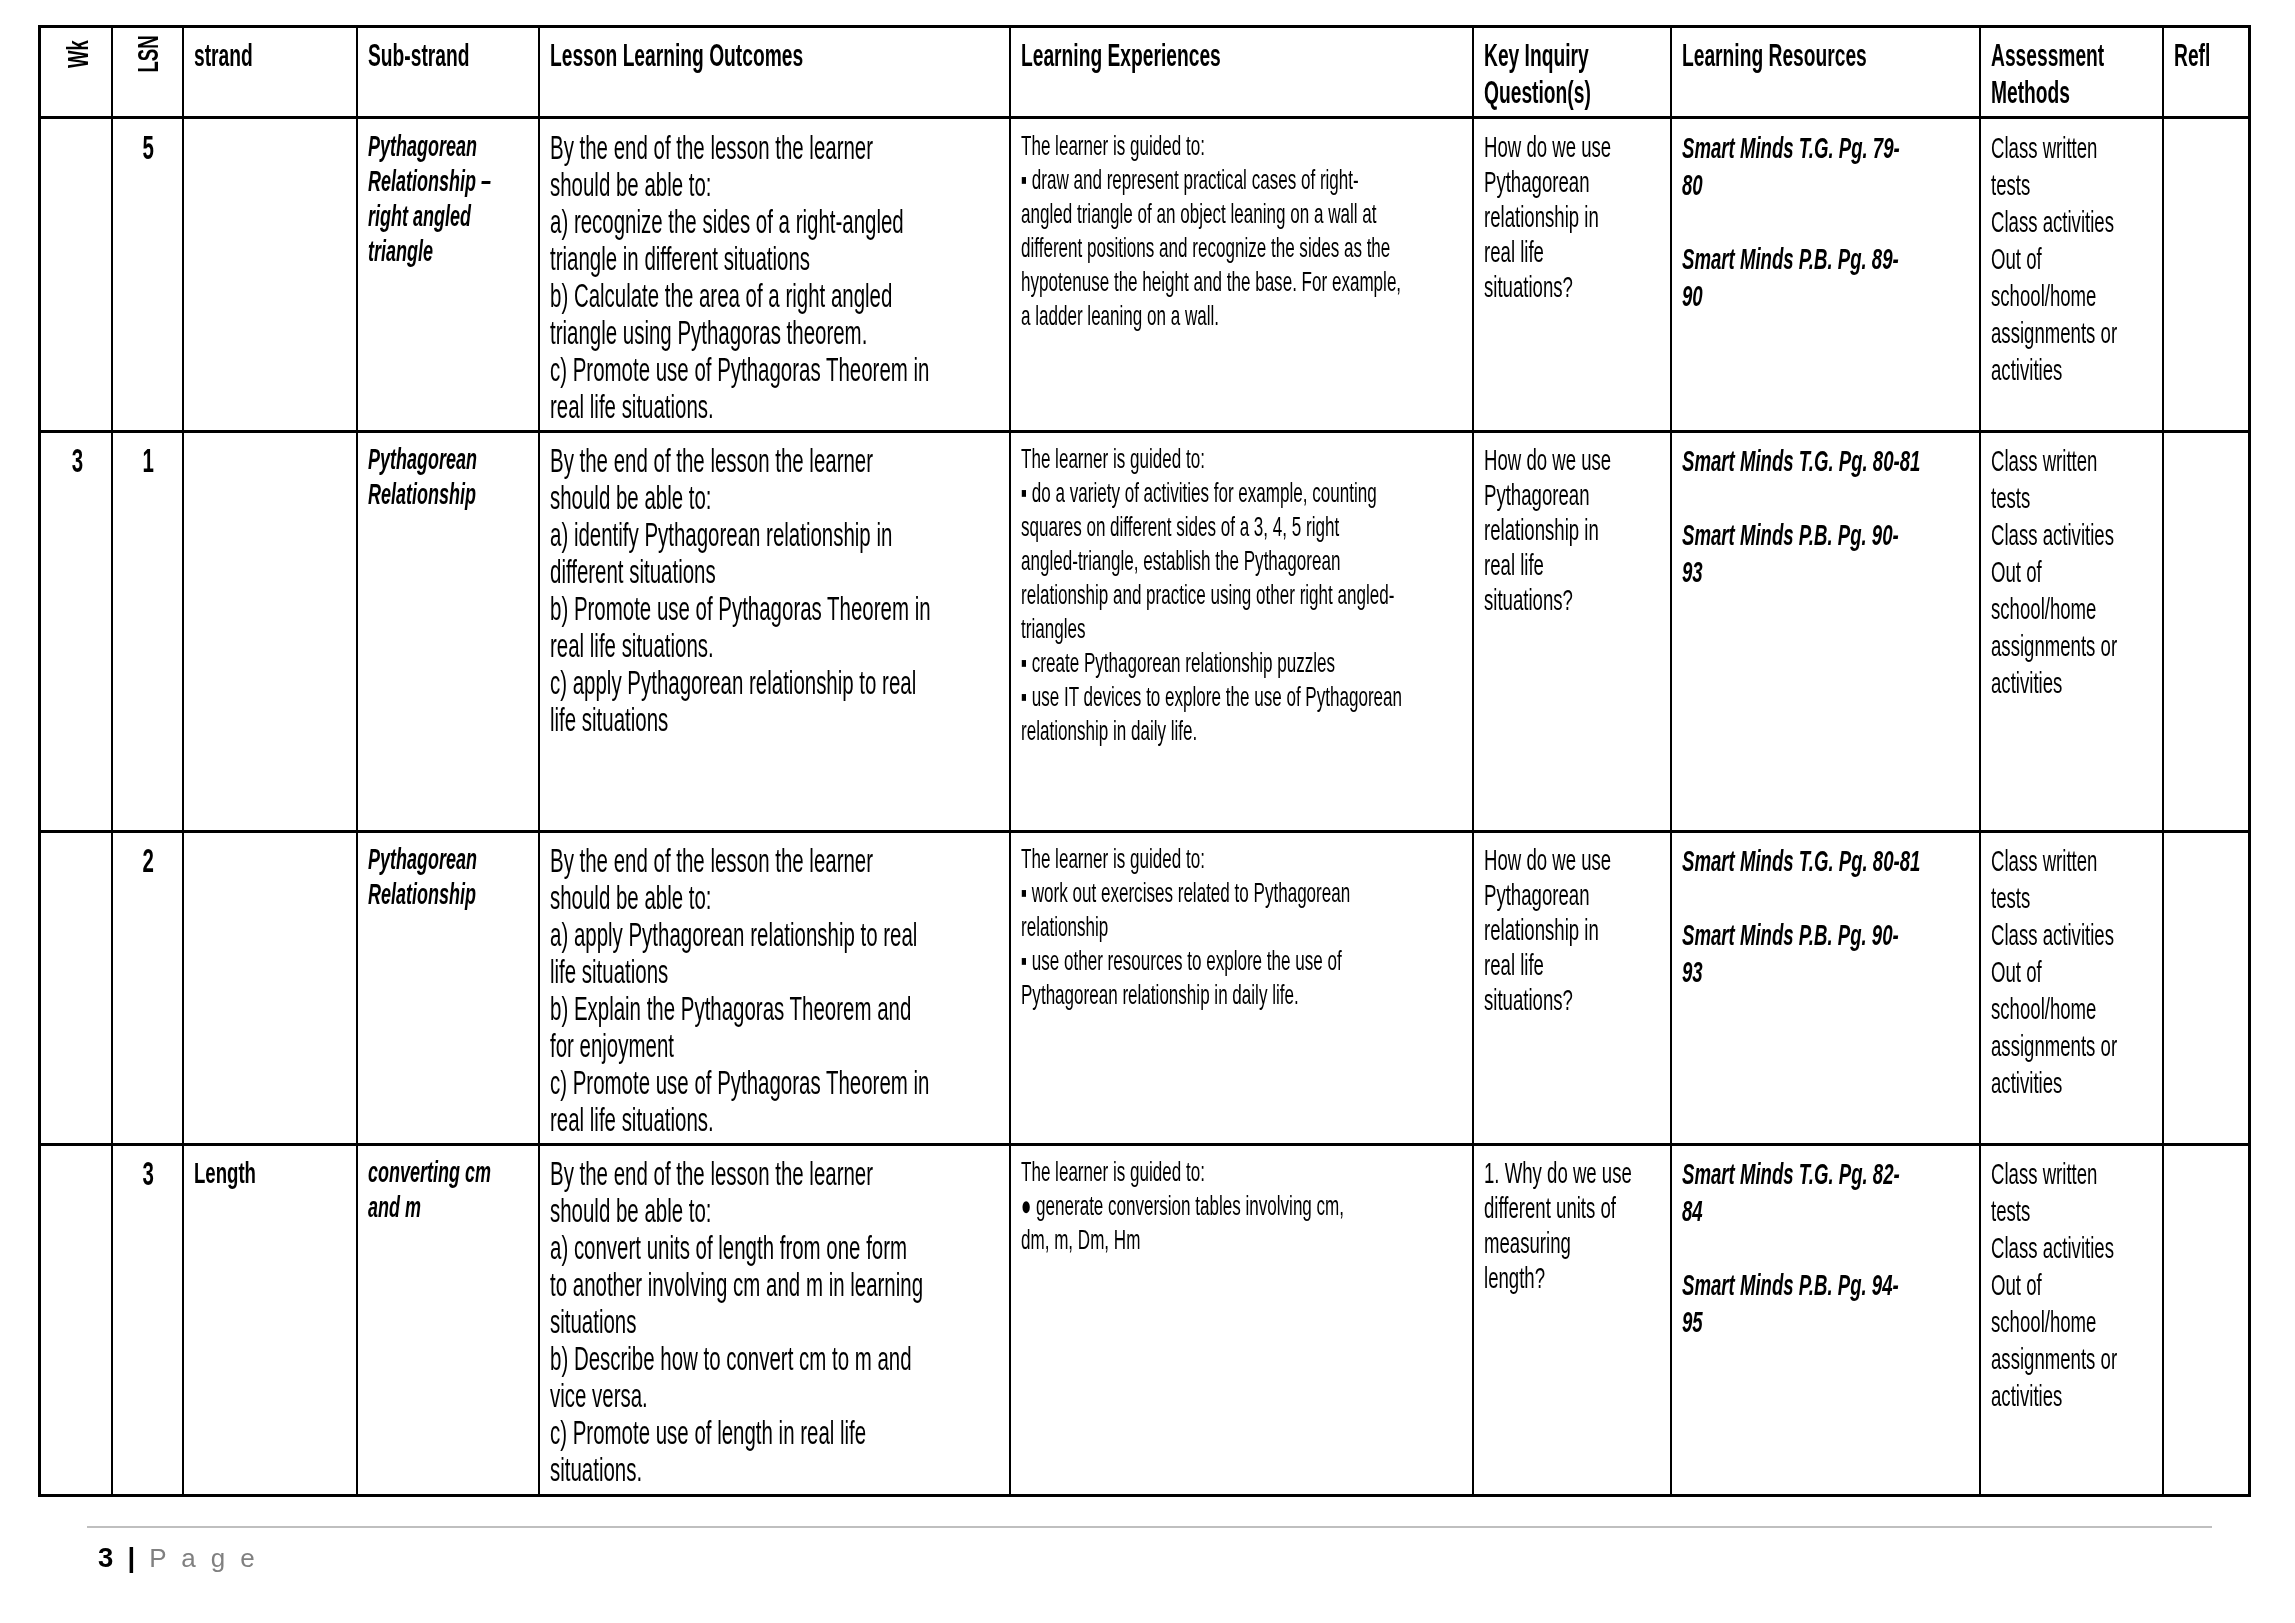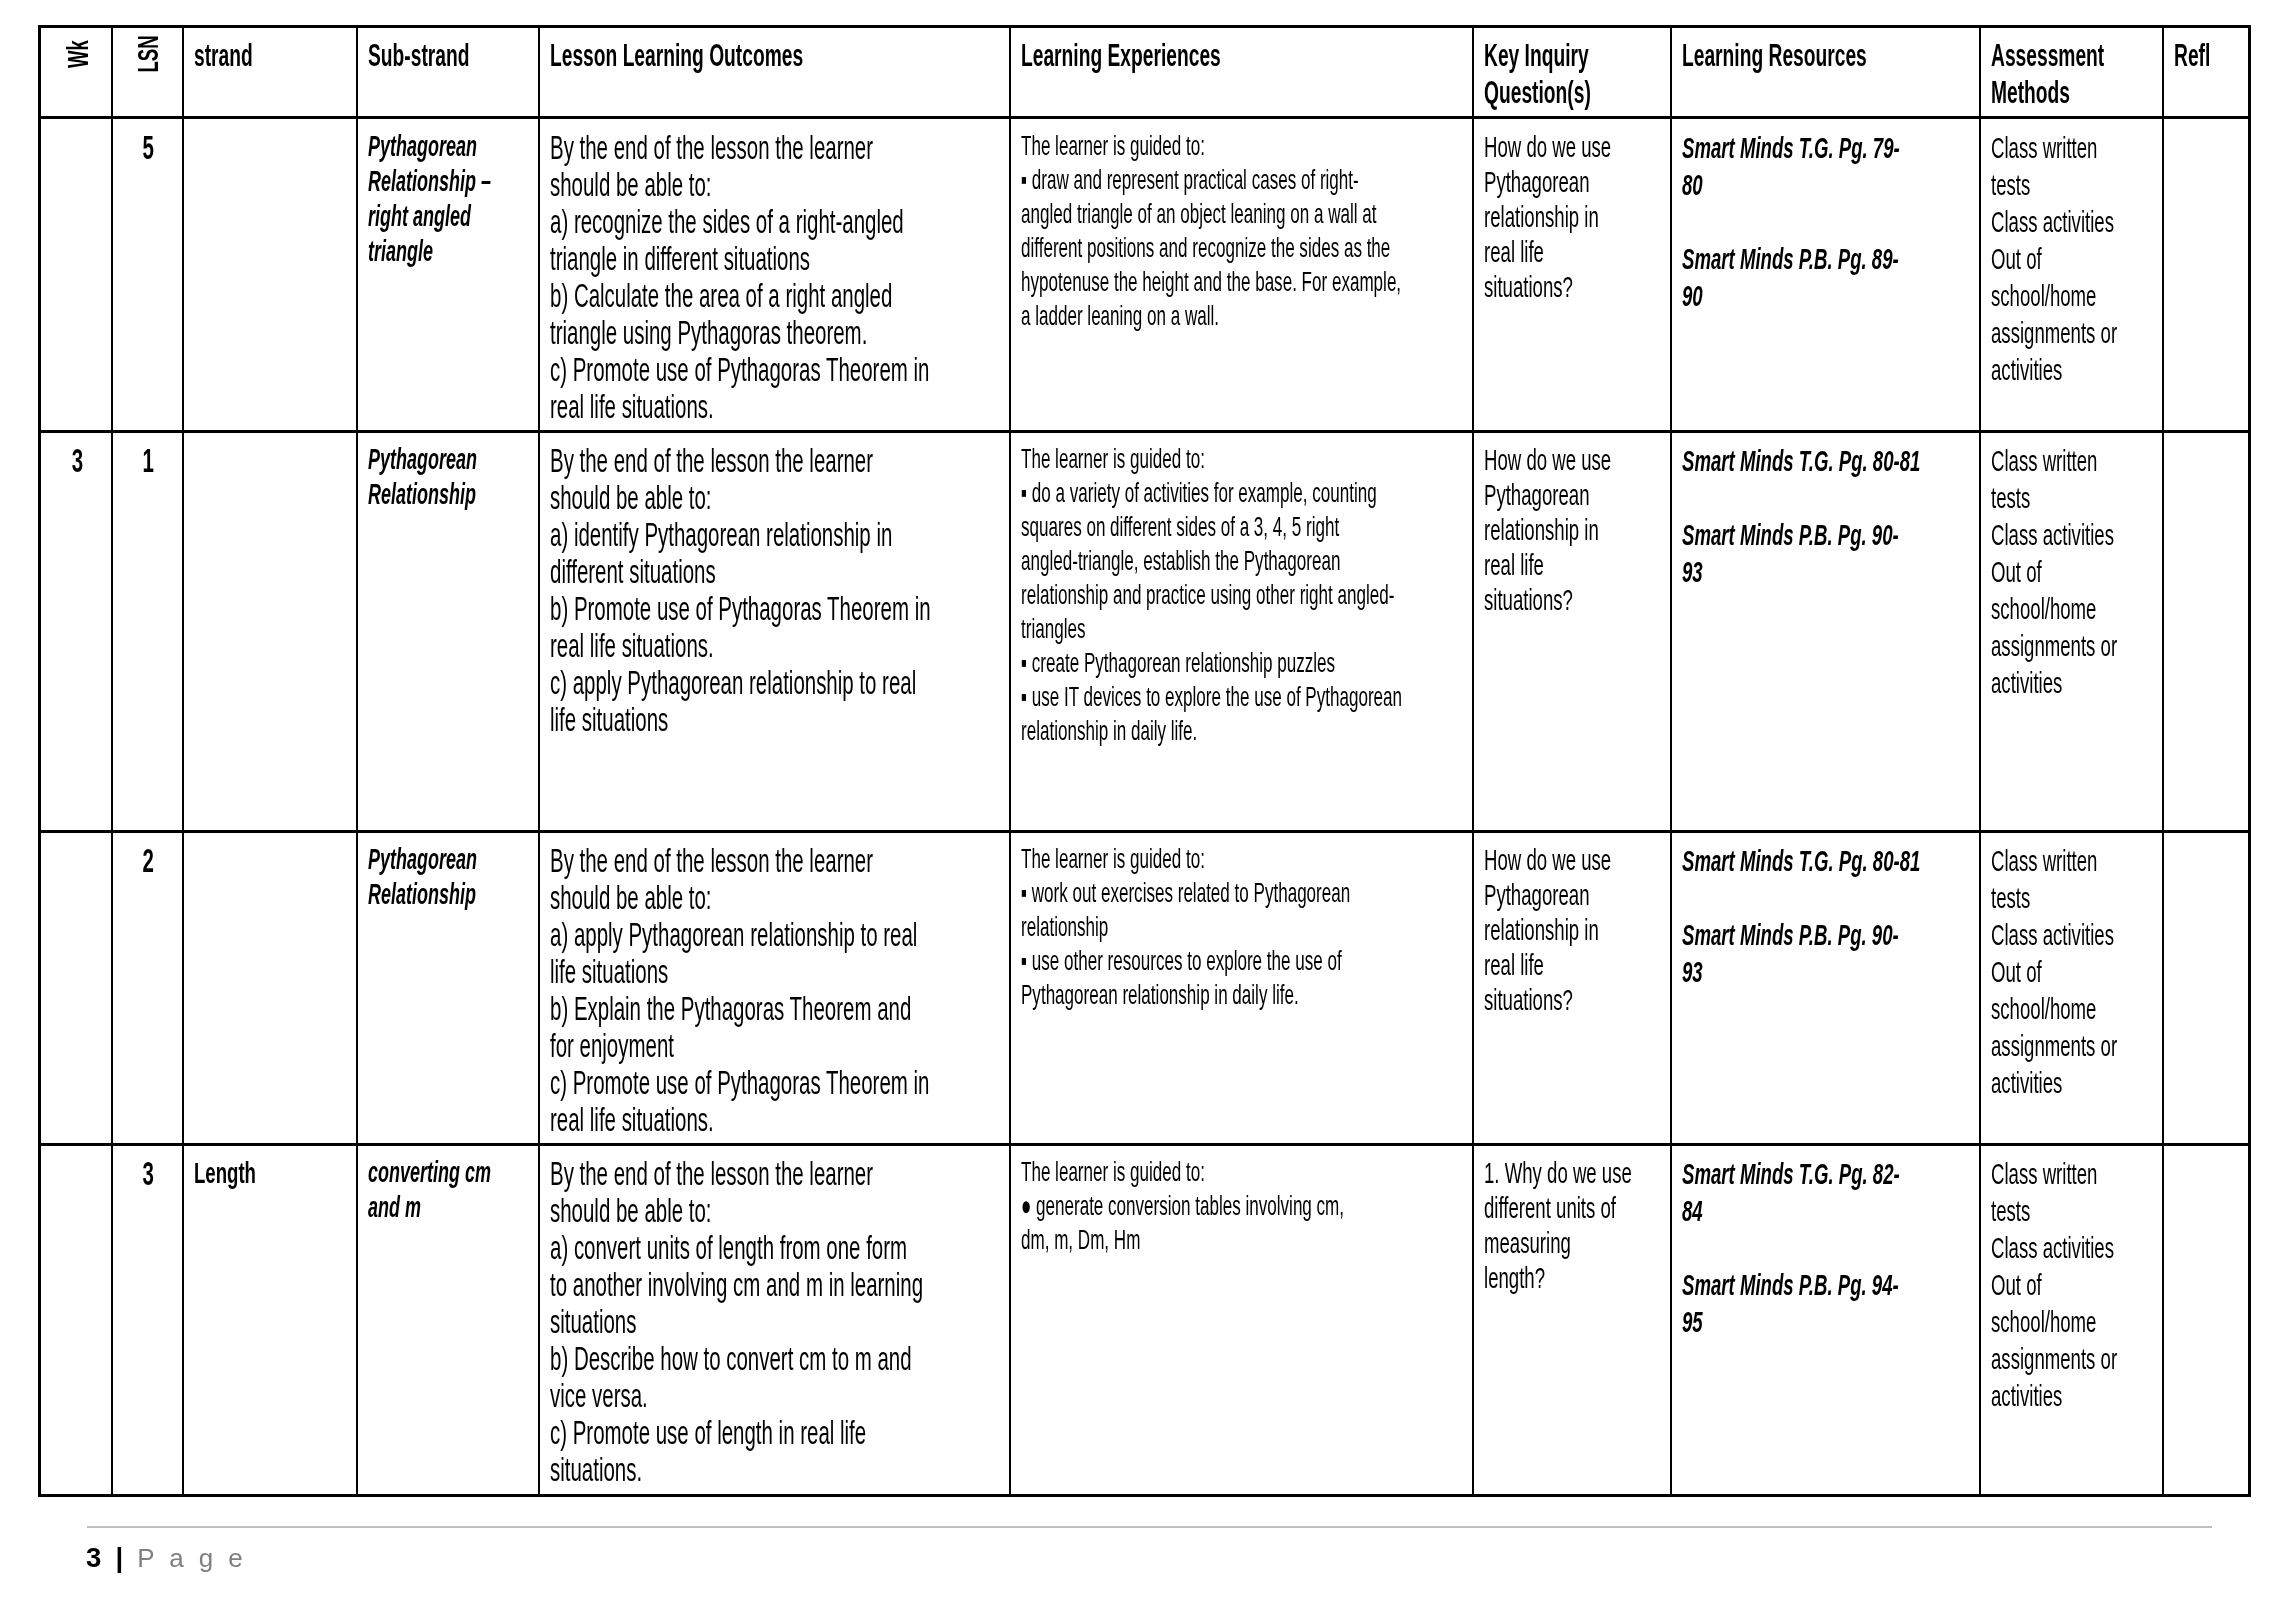--- a/index.html
+++ b/index.html
@@ -38,21 +38,21 @@
   .vbox{display:flex;align-items:flex-end;justify-content:center;height:100%;}
   .vtext{
     display:inline-block;
     transform:rotate(-90deg) scaleX(0.62);
     transform-origin:center center;
     font-size:30px;font-weight:bold;white-space:nowrap;
     margin-bottom:18.3px;
   }
   
   .footer-rule{position:absolute;left:87px;top:1526px;width:2125px;height:2px;background:#bfbfbf;}
-  .footer-text{position:absolute;left:86px;top:1542px;font-size:27.5px;}
+  .footer-text{position:absolute;left:98px;top:1542px;font-size:27.5px;}
   .footer-text .pgnum{font-weight:bold;color:#000;}
   .footer-text .sep{color:#000;font-weight:bold;padding:0 6.5px;}
   .footer-text .pglabel{color:#808080;letter-spacing:3.9px;font-size:26px;}
 </style>
 </head>
 <body>
 
 <div class="sow-wrap">
   <table class="sow">
     <colgroup>

